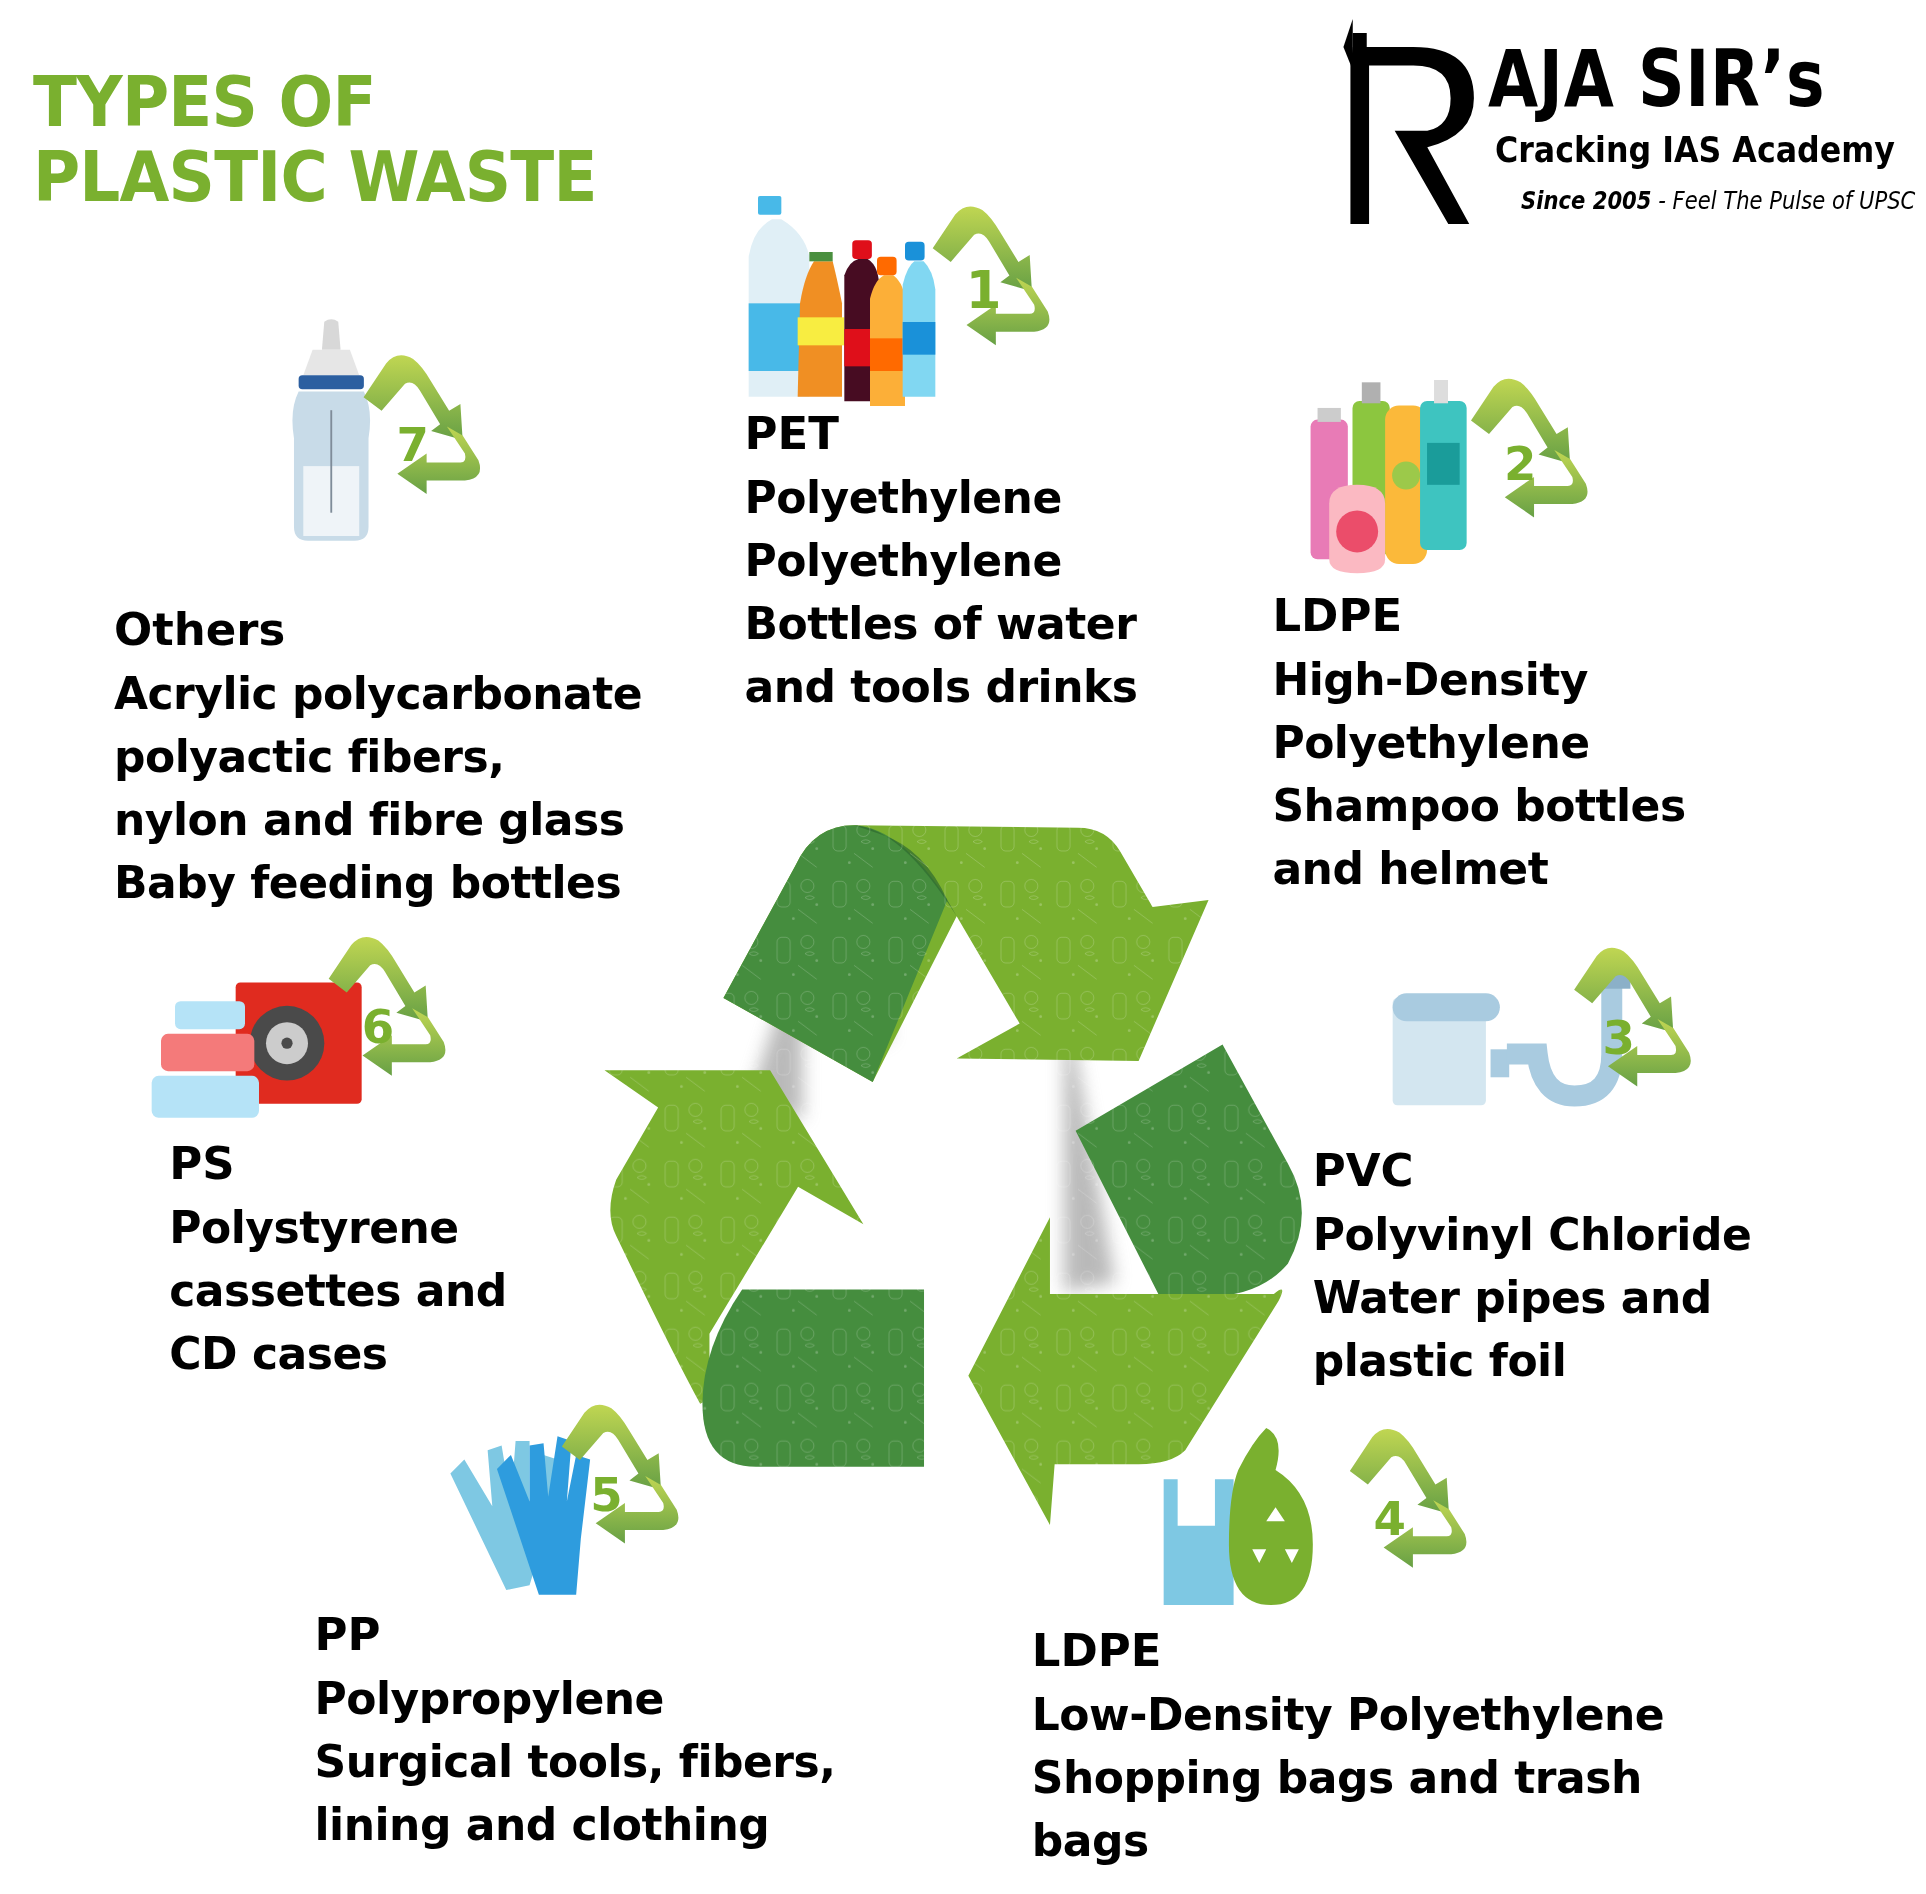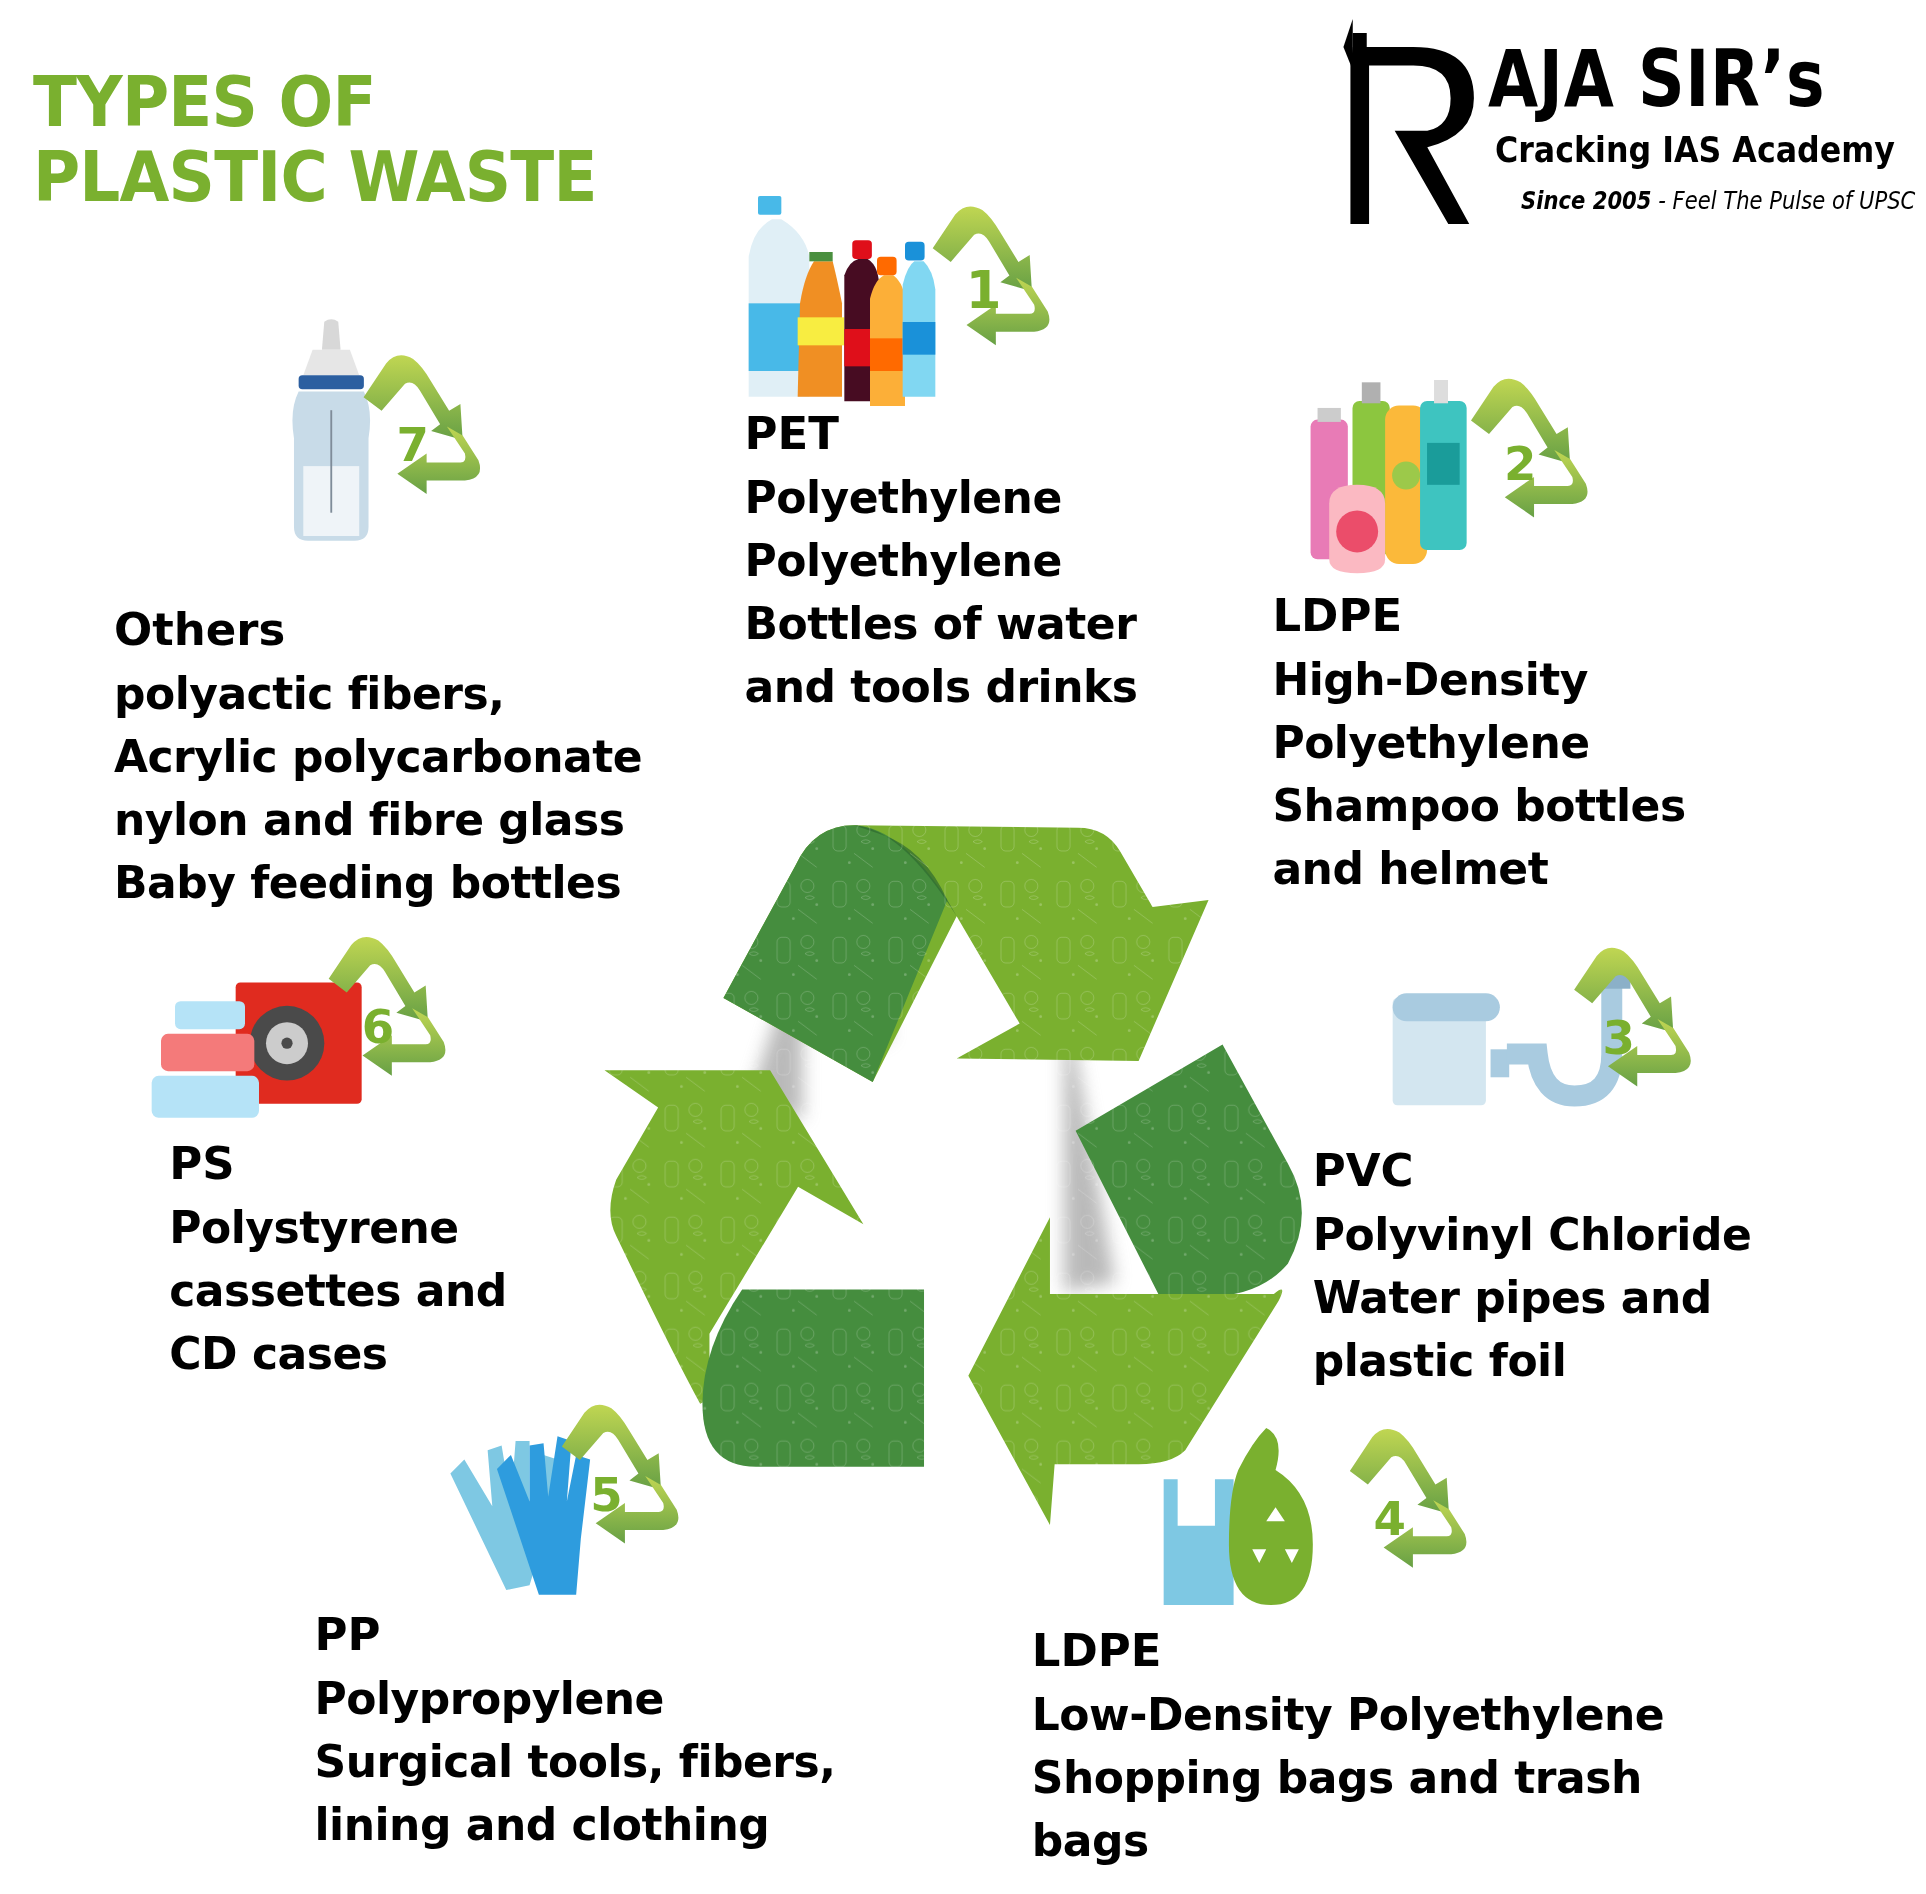--- a/index.html
+++ b/index.html
@@ -205,18 +205,18 @@
 
 <div class="block" style="left:338px;top:1131px;">
   <div class="code">PS</div>
   <div class="name">Polystyrene</div>
   <div class="use">cassettes and</div>
   <div class="use">CD cases</div>
 </div>
 
 <div class="block" style="left:378px;top:555px;margin-top:42px;">
   <div class="code">Others</div>
+  <div class="name">Acrylic polycarbonate</div>
   <div class="name">polyactic fibers,</div>
-  <div class="name">Acrylic polycarbonate</div>
   <div class="name">nylon and fibre glass</div>
   <div class="use">Baby feeding bottles</div>
 </div>
 
 
 </body></html>

